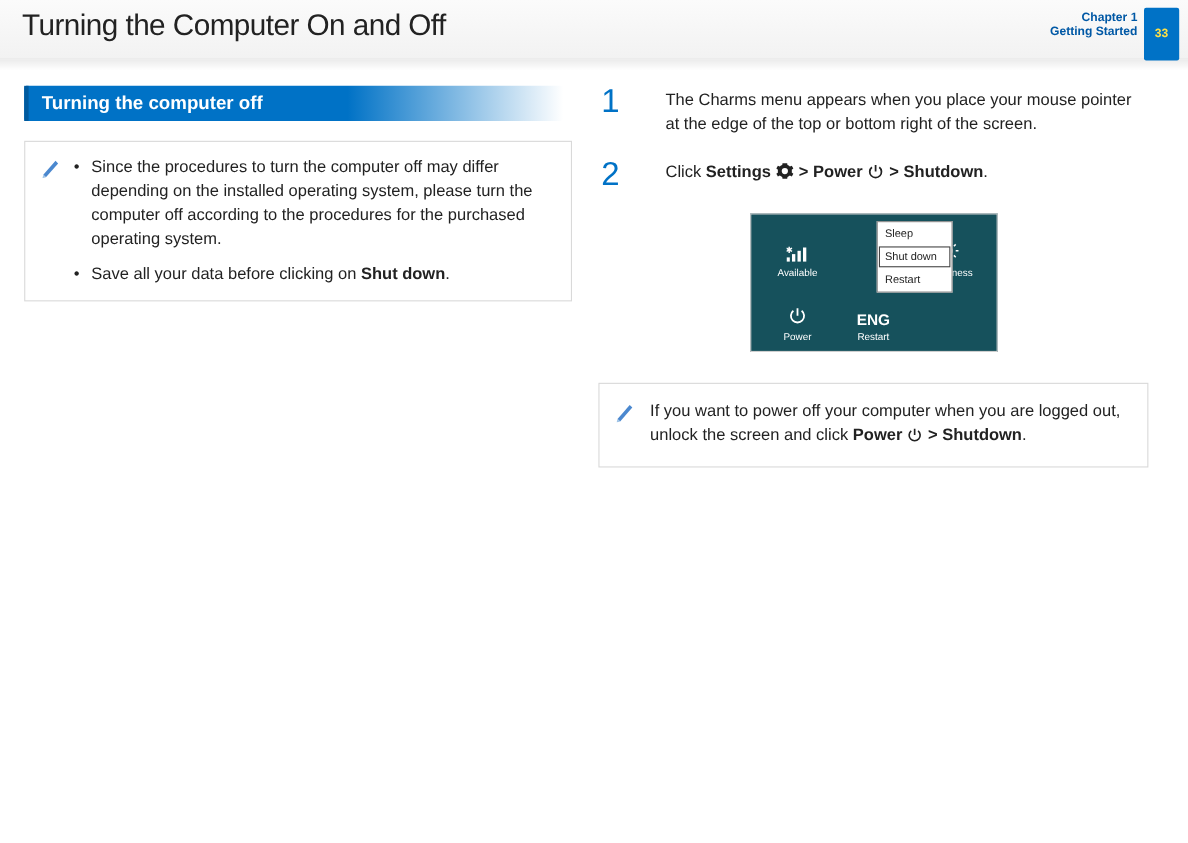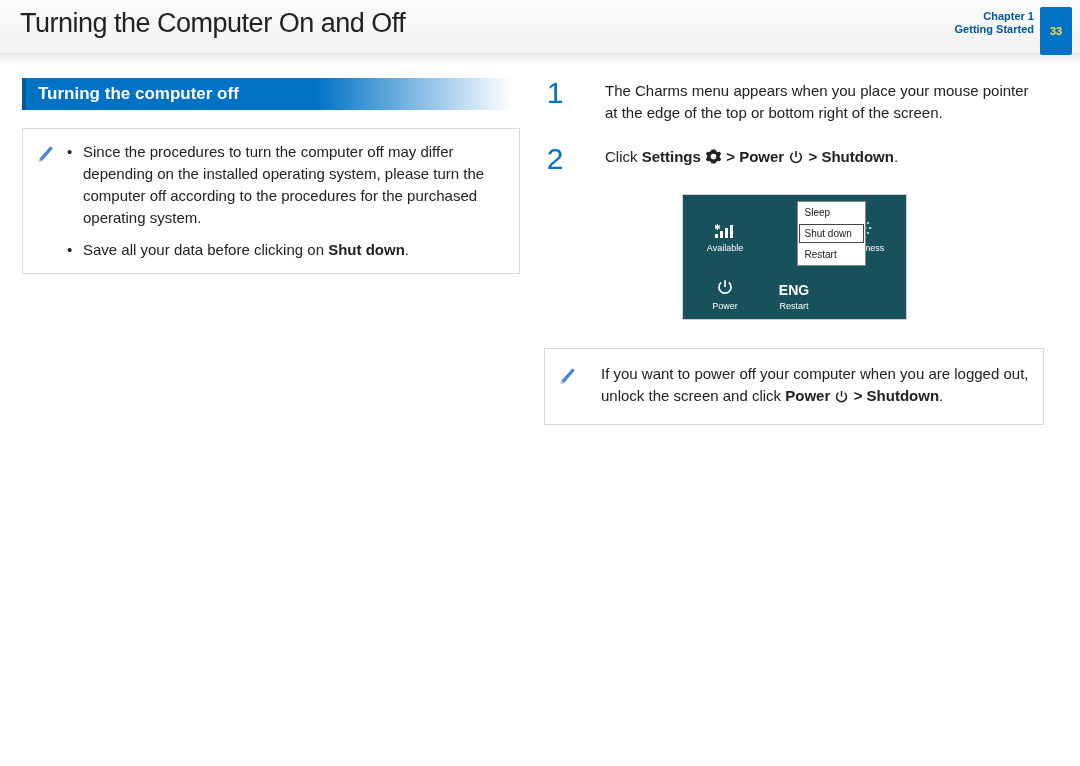--- a/index.html
+++ b/index.html
@@ -167,21 +167,21 @@
   .power-menu-item.selected {
     outline: 1px solid #444;
     outline-offset: -2px;
   }
   .note-box2 {
     border: 1px solid #d9d9d9;
     padding: 14px 14px 14px 14px;
     font-size: 15px;
     line-height: 22px;
     display: flex;
-    gap: 20px;
+    gap: 10px;
   }
   b { font-weight: 700; }
 </style>
 </head>
 <body>
 
 <div class="header">
   <div class="header-title">Turning the Computer On and Off</div>
   <div class="chapter-block">
     <div>Chapter 1</div>

